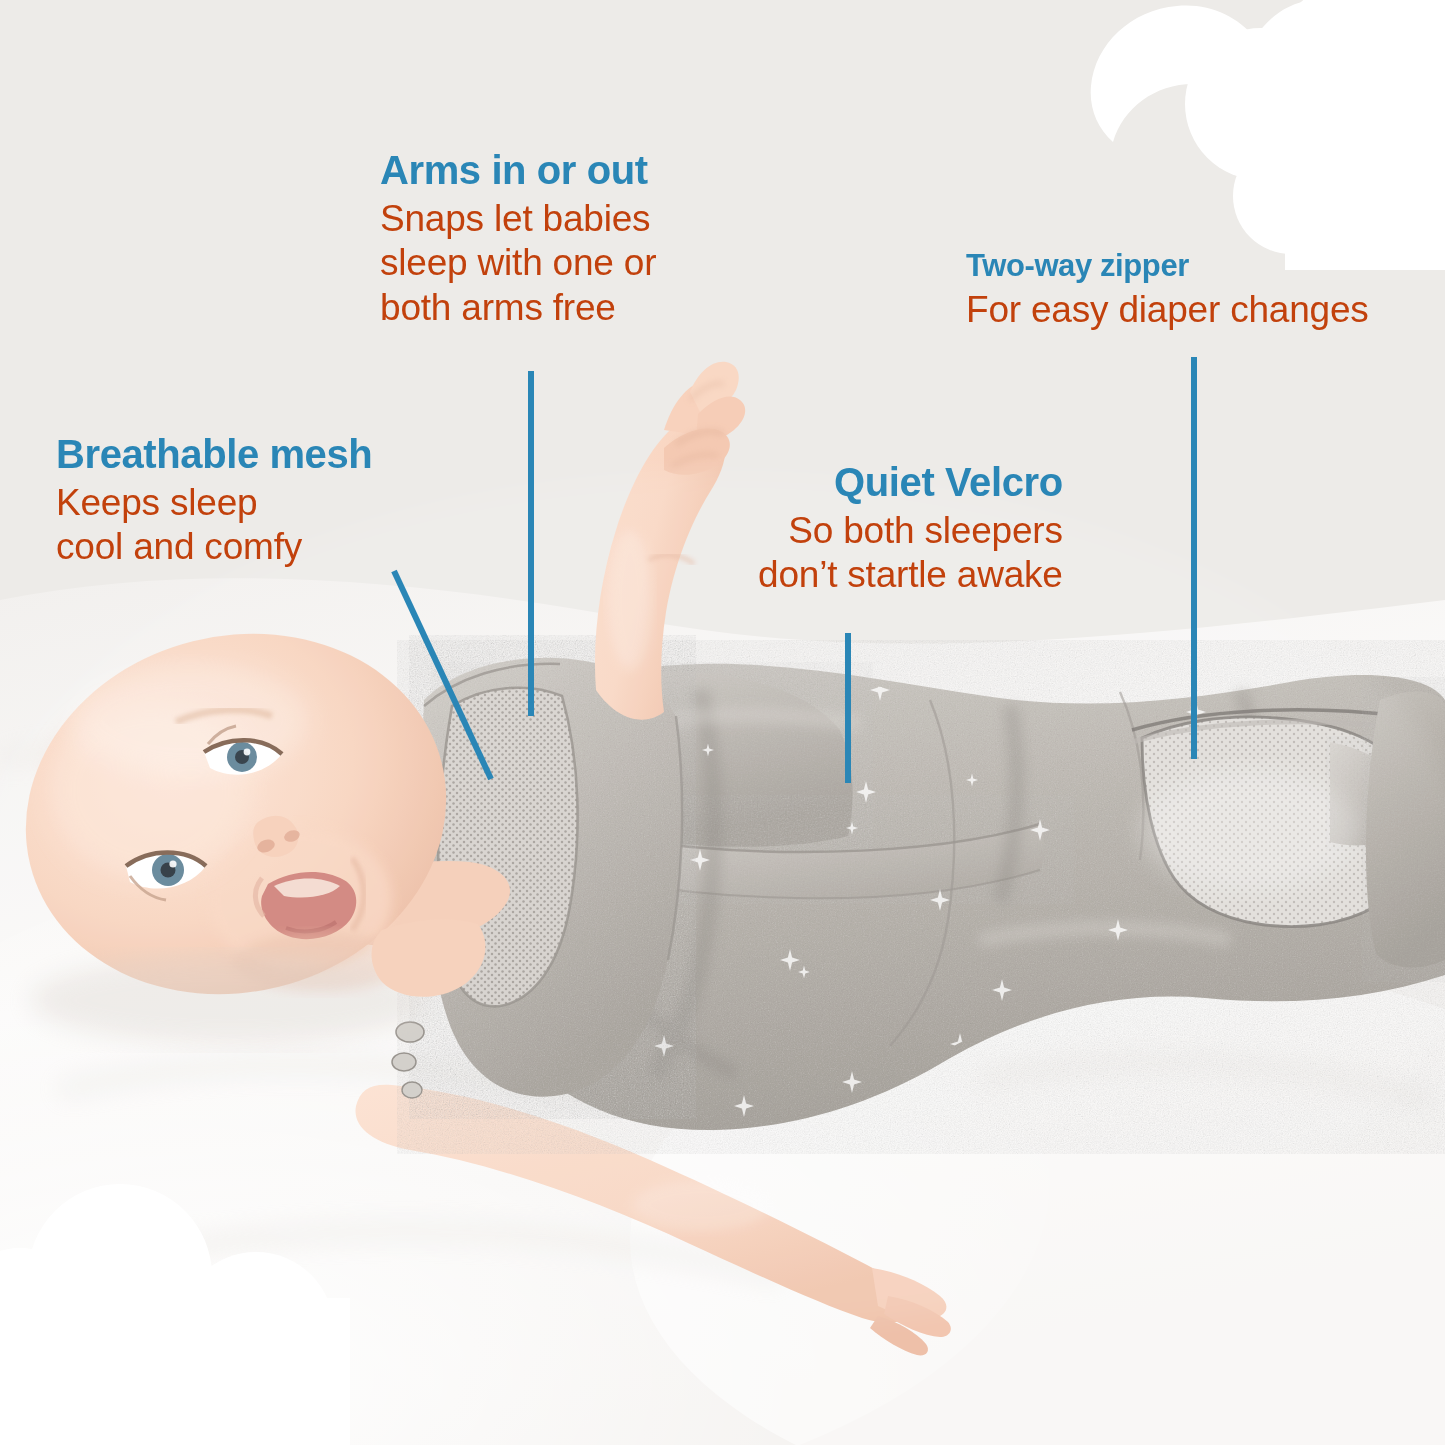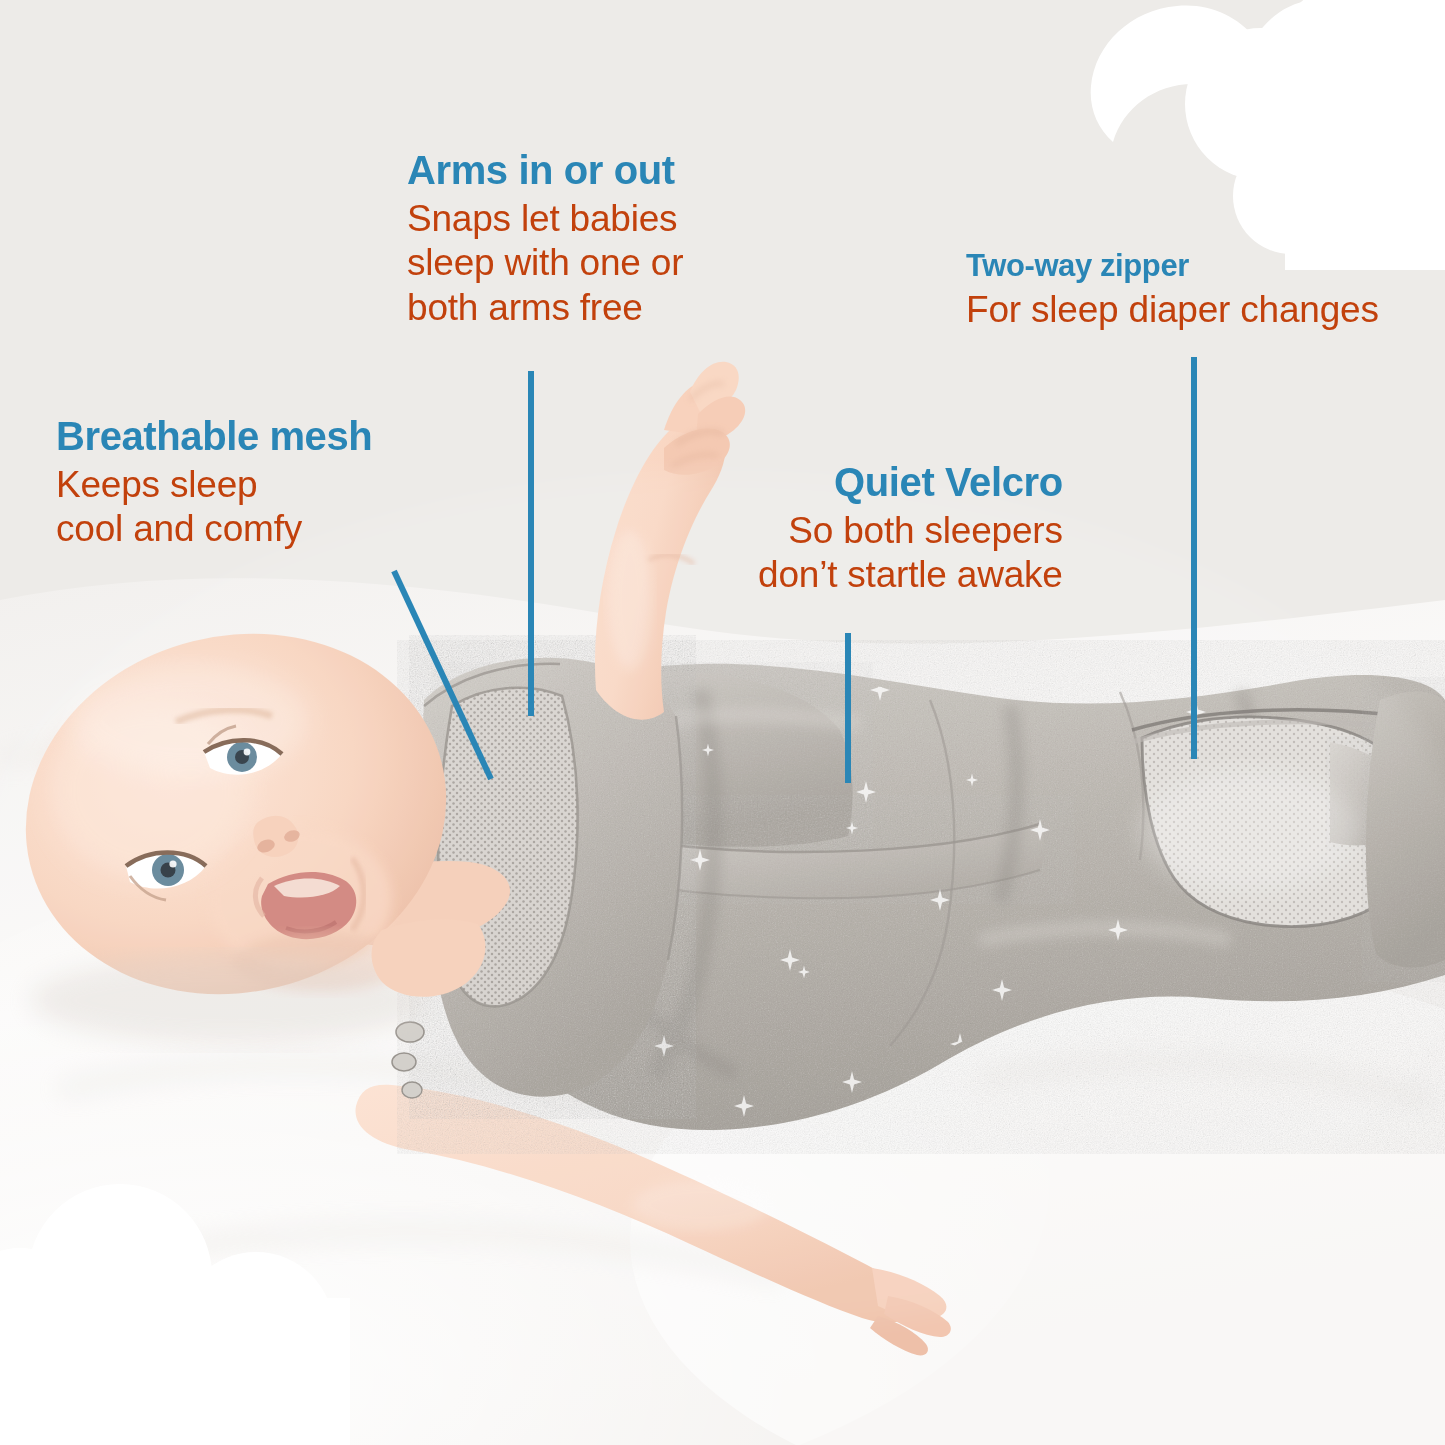--- a/index.html
+++ b/index.html
@@ -41,23 +41,23 @@
   .callout .c-body {
     font-size: 37px;
     line-height: 1.20;
     color: #c2410c;
     letter-spacing: -0.2px;
     margin: 0;
     white-space: pre-line;
   }
 
   
-  #callout-arms        { left: 407px; top: 148px;  text-align: left; }
+  #callout-arms        { left: 380px; top: 148px;  text-align: left; }
   #callout-zipper      { left: 966px; top: 232px;  text-align: left; }
-  #callout-mesh        { left: 56px;  top: 414px;  text-align: left; }
+  #callout-mesh        { left: 56px;  top: 432px;  text-align: left; }
   #callout-velcro      { left: 758px; top: 460px;  text-align: right; }
 
   #callout-zipper .c-title { font-size: 31px; margin-top: 17px; }
   #callout-zipper .c-body  { font-size: 37px; }
 
   .cloud { position: absolute; z-index: 5; pointer-events: none; }
   #cloud-top-right { right: 0; top: 0; }
   #cloud-bottom-left { left: 0; bottom: 0; }
 </style>
 </head>
@@ -431,21 +431,21 @@
   </div>
 
   <div class="callout" id="callout-velcro">
     <div class="c-title">Quiet Velcro</div>
     <div class="c-body">So both sleepers
 don’t startle awake</div>
   </div>
 
   <div class="callout" id="callout-zipper">
     <div class="c-title">Two-way zipper</div>
-    <div class="c-body">For sleep diaper changes</div>
+    <div class="c-body">For easy diaper changes</div>
   </div>
 
   <svg class="cloud" id="cloud-top-right" width="360" height="270" viewBox="0 0 360 270">
     <path d="M360,0 L360,270 L300,270 C296,246 280,226 256,218
              C252,182 226,154 190,150 C182,112 148,84 108,84
              C70,84 38,108 28,142 C12,128 4,108 6,86
              C10,44 46,10 92,6 C124,3 152,16 170,38
              C186,12 214,-4 246,0 Z" fill="#ffffff"></path>
     <circle cx="278" cy="70" r="92" fill="#ffffff"></circle>
     <circle cx="176" cy="104" r="76" fill="#ffffff"></circle>

